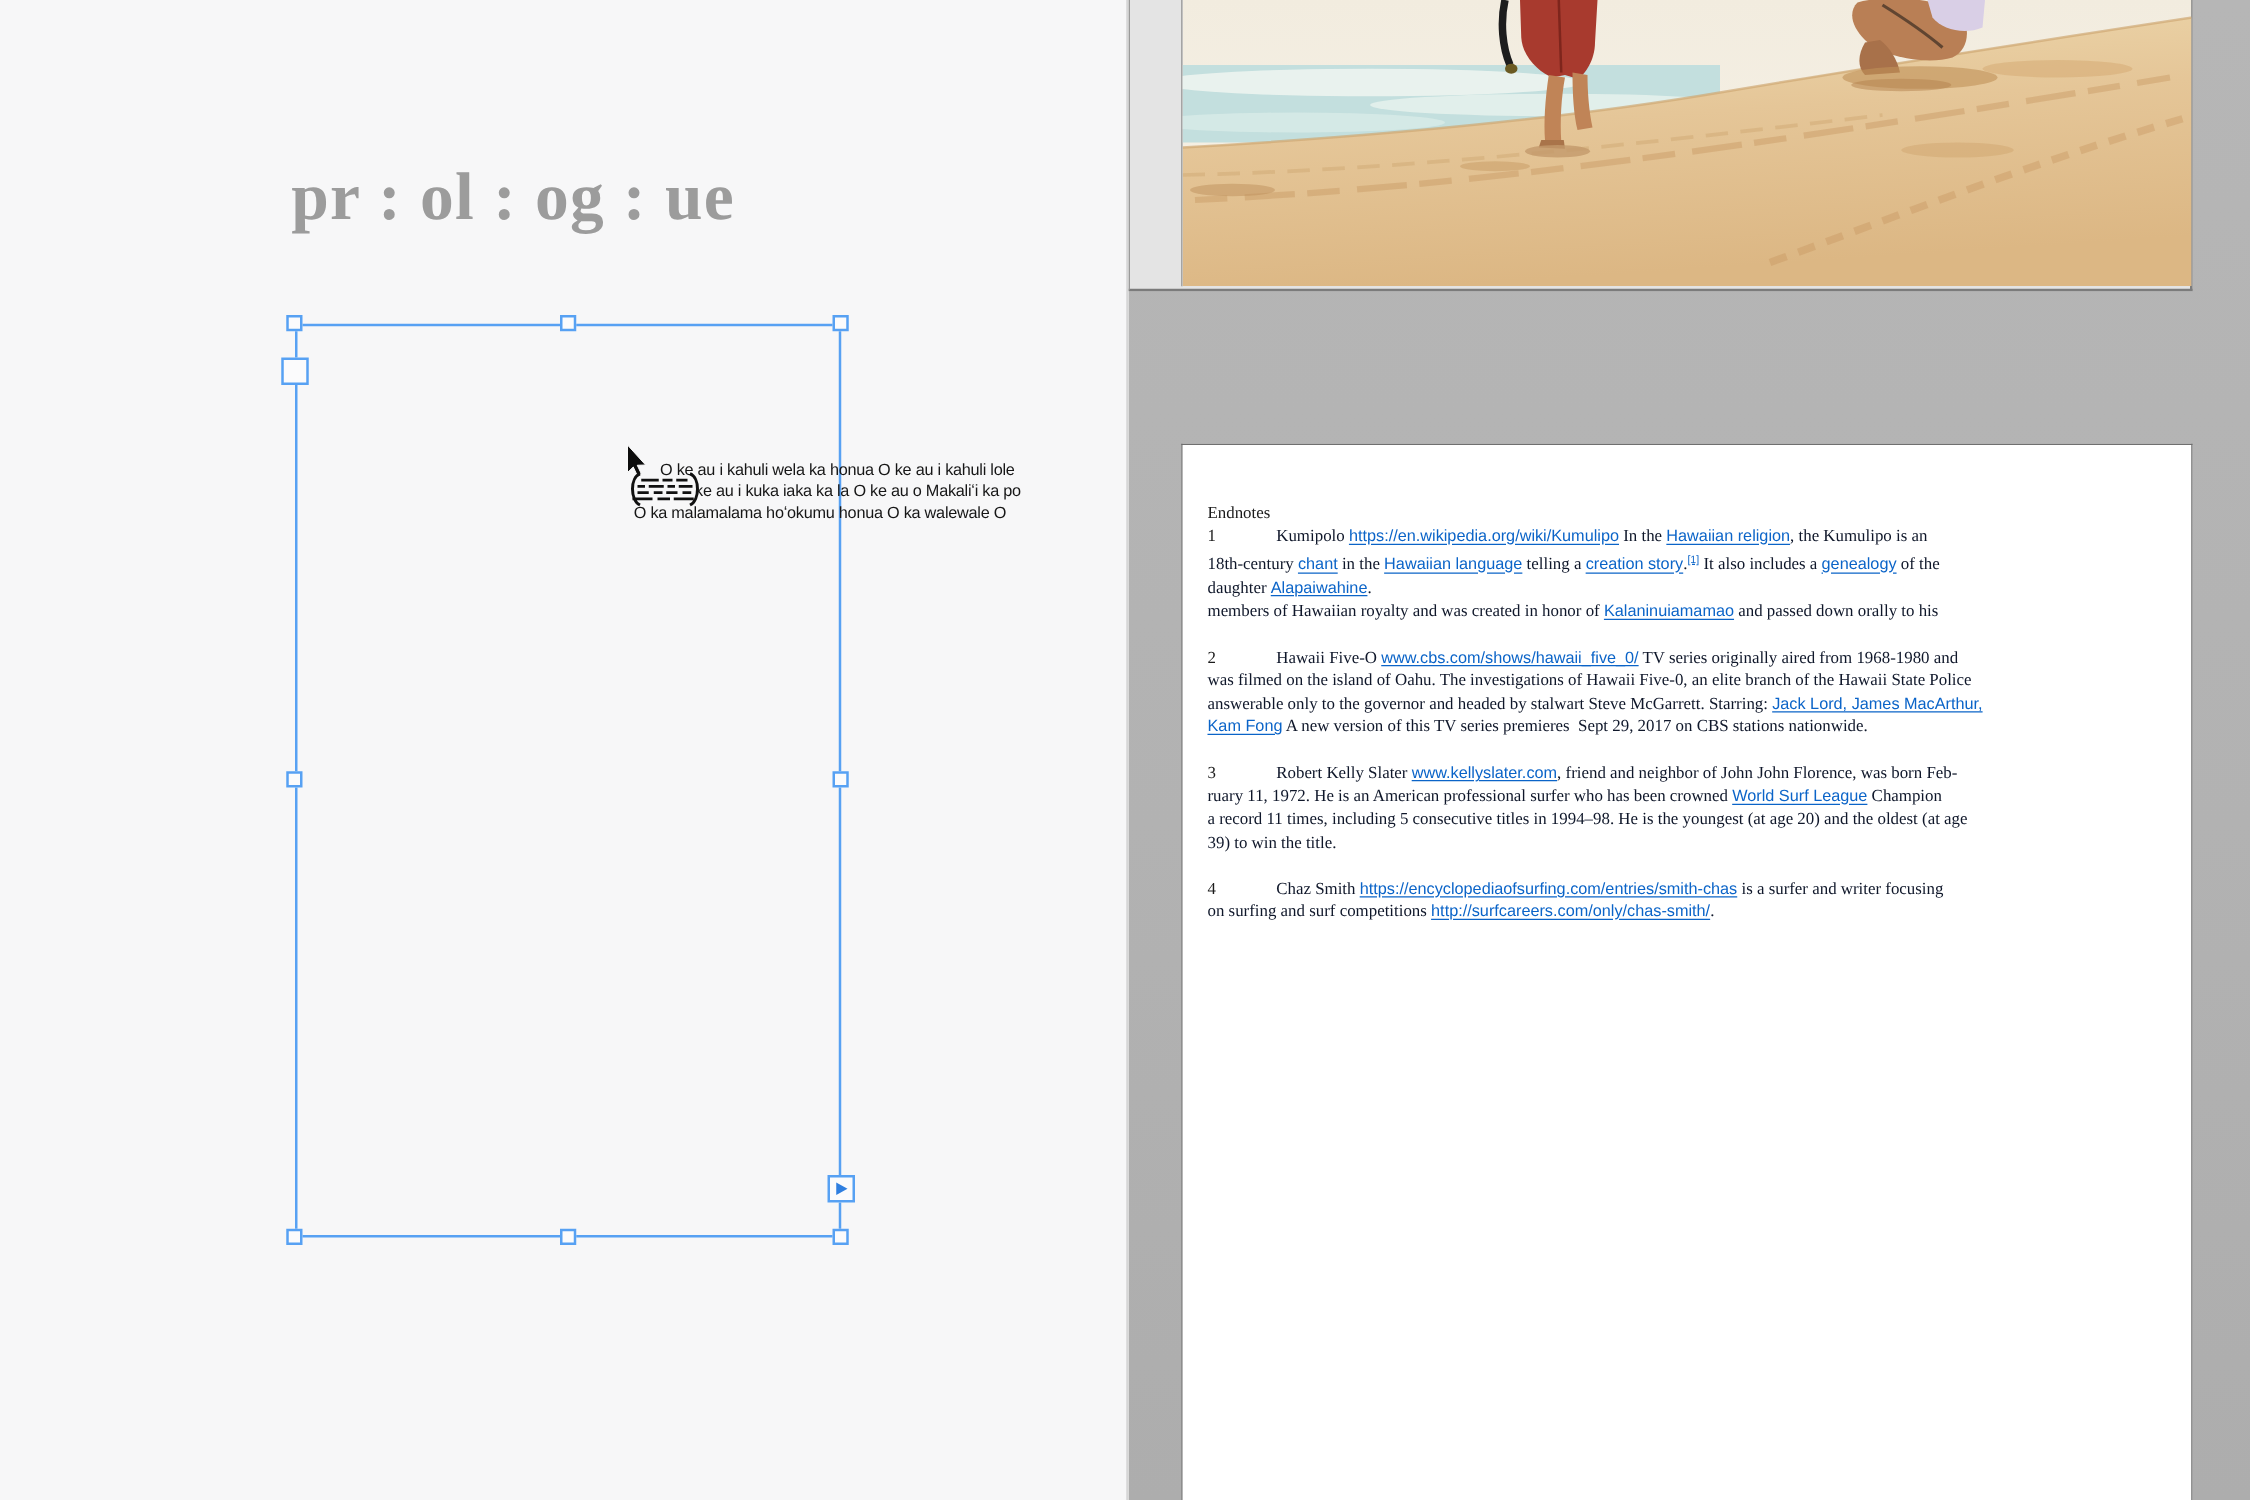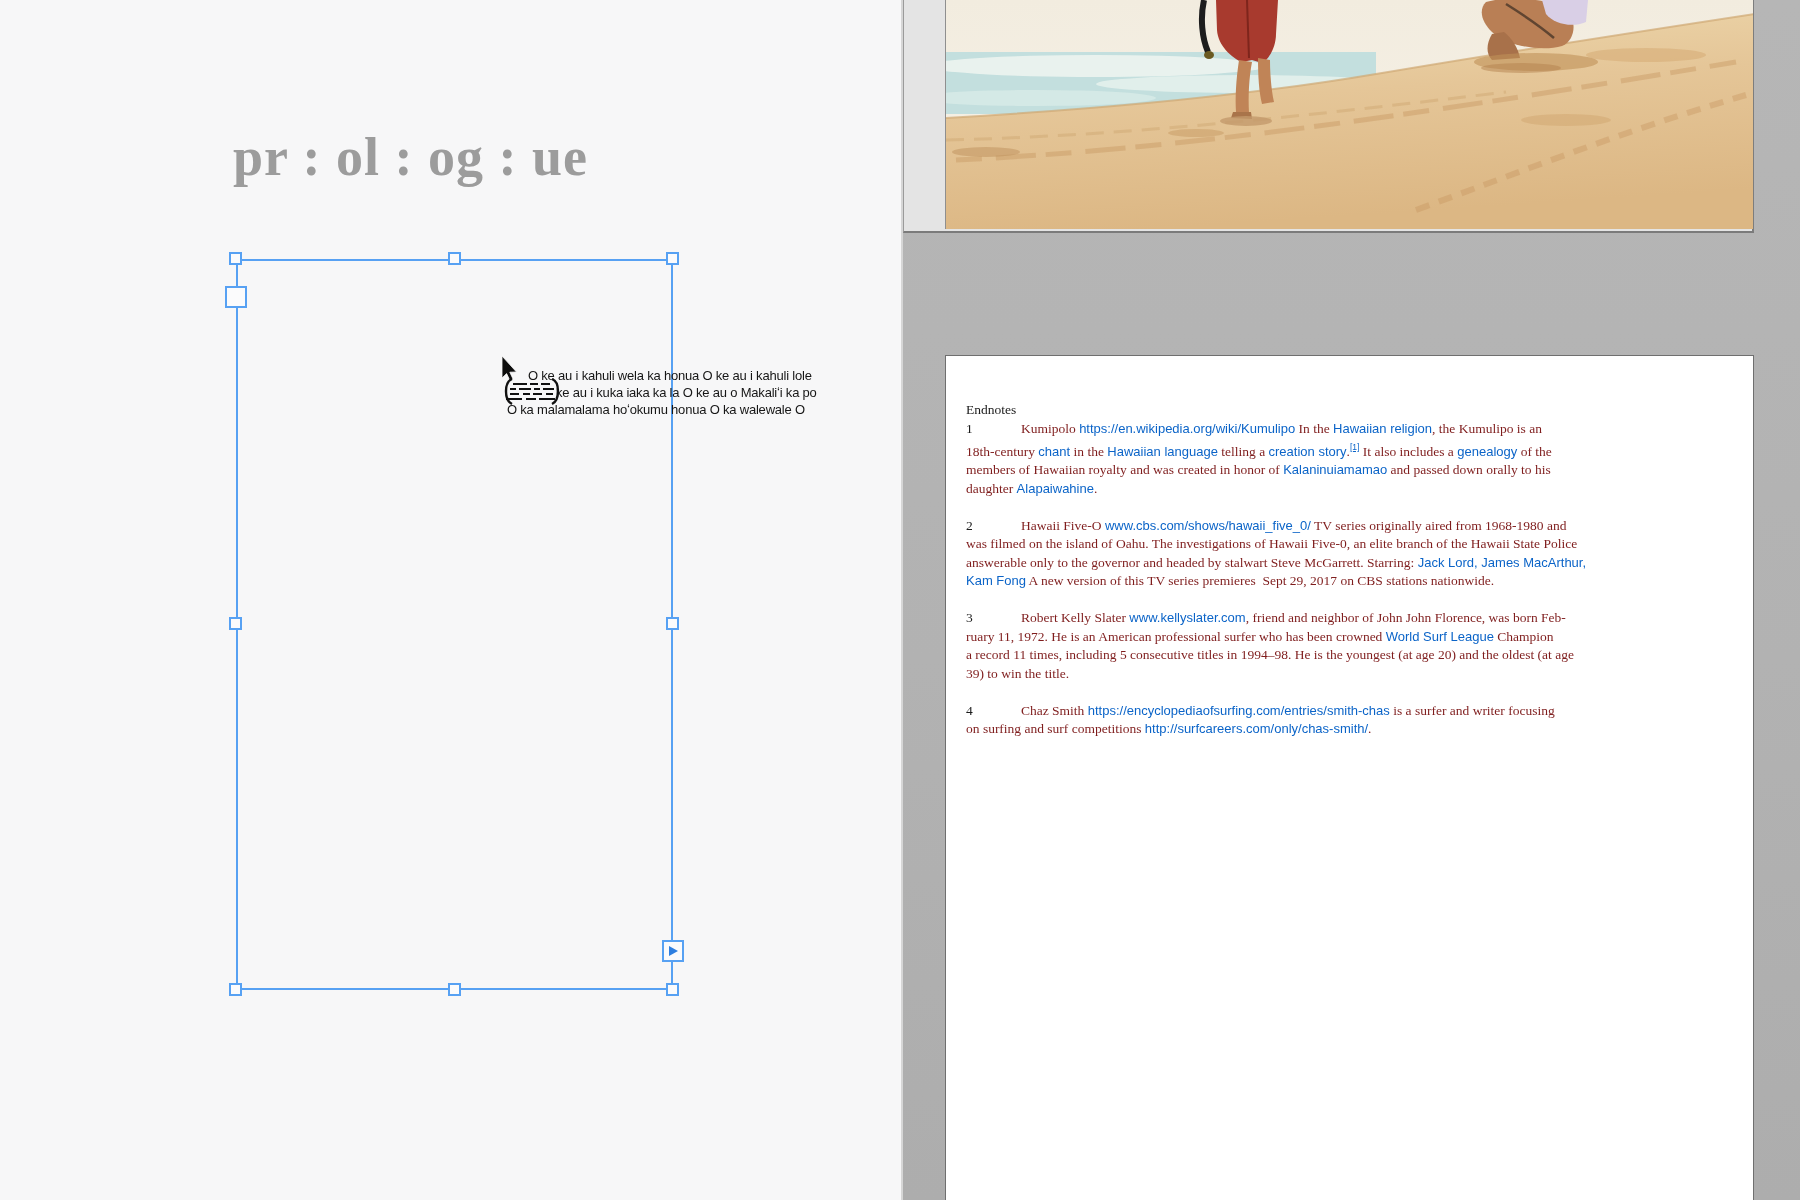--- a/index.html
+++ b/index.html
@@ -42,24 +42,24 @@
               border-left:1px solid #8f8f8f;box-sizing:border-box;overflow:hidden;}
 
   
   .endnotes-page{position:absolute;left:945px;top:355px;width:809px;height:845px;
                  background:#ffffff;border:1px solid #6f6f6f;border-bottom:none;
                  box-sizing:border-box;overflow:hidden;padding-left:17px;}
   .endnotes-content{position:absolute;left:20px;top:45px;width:778px;}
   .en-heading{font:13.5px/18.5px "Liberation Serif",serif;color:#1b1b1b;}
   .note{margin:0 0 18.5px 0;}
   .nline{white-space:pre;font:13.5px/18.5px "Liberation Serif",serif;color:#1b1b1b;}
-  .seg-text{font:13.5px/18.5px "Liberation Serif",serif;color:#7f1d1d;}
+  .seg-text{font:13.5px/18.5px "Liberation Serif",serif;color:#0f172a;}
   .seg-num{display:inline-block;width:55px;font:13.5px/18.5px "Liberation Serif",serif;color:#1b1b1b;}
   .seg-link{font-family:"Liberation Sans",sans-serif;font-size:13px;
-            color:#0b64c8;text-underline-offset:2px;text-align:center;}
+            color:#0b64c8;text-decoration:underline;text-underline-offset:2px;text-align:center;}
   .seg-sup{font-family:"Liberation Sans",sans-serif;font-size:8.5px;color:#0b64c8;
            vertical-align:super;text-decoration:underline;}
 </style>
 </head>
 <body>
 
 <div class="stage">
 
   <div class="pasteboard"></div>
 
@@ -153,22 +153,22 @@
     </div>
   </div>
 
   <div class="endnotes-page">
     <div class="endnotes-content">
       <div class="en-heading">Endnotes</div>
       <div>
           <div class="note">
             <div class="nline"><span class="seg-num">1</span><span class="seg-text">Kumipolo </span><span class="seg-link">https://en.wikipedia.org/wiki/Kumulipo</span><span class="seg-text"> In the </span><span class="seg-link">Hawaiian religion</span><span class="seg-text">, the Kumulipo is an</span></div>
             <div class="nline"><span class="seg-text">18th-century </span><span class="seg-link">chant</span><span class="seg-text"> in the </span><span class="seg-link">Hawaiian language</span><span class="seg-text"> telling a </span><span class="seg-link">creation story</span><span class="seg-text">.</span><span class="seg-sup">[1]</span><span class="seg-text"> It also includes a </span><span class="seg-link">genealogy</span><span class="seg-text"> of the</span></div>
+            <div class="nline"><span class="seg-text">daughter </span><span class="seg-link">Alapaiwahine</span><span class="seg-text">.</span></div>
             <div class="nline"><span class="seg-text">members of Hawaiian royalty and was created in honor of </span><span class="seg-link">Kalaninuiamamao</span><span class="seg-text"> and passed down orally to his</span></div>
-            <div class="nline"><span class="seg-text">daughter </span><span class="seg-link">Alapaiwahine</span><span class="seg-text">.</span></div>
           </div>
           <div class="note">
             <div class="nline"><span class="seg-num">2</span><span class="seg-text">Hawaii Five-O </span><span class="seg-link">www.cbs.com/shows/hawaii_five_0/</span><span class="seg-text"> TV series originally aired from 1968-1980 and</span></div>
             <div class="nline"><span class="seg-text">was filmed on the island of Oahu. The investigations of Hawaii Five-0, an elite branch of the Hawaii State Police</span></div>
             <div class="nline"><span class="seg-text">answerable only to the governor and headed by stalwart Steve McGarrett. Starring: </span><span class="seg-link">Jack Lord, James MacArthur,</span></div>
             <div class="nline"><span class="seg-link">Kam Fong</span><span class="seg-text"> A new version of this TV series premieres  Sept 29, 2017 on CBS stations nationwide.</span></div>
           </div>
           <div class="note">
             <div class="nline"><span class="seg-num">3</span><span class="seg-text">Robert Kelly Slater </span><span class="seg-link">www.kellyslater.com</span><span class="seg-text">, friend and neighbor of John John Florence, was born Feb-</span></div>
             <div class="nline"><span class="seg-text">ruary 11, 1972. He is an American professional surfer who has been crowned </span><span class="seg-link">World Surf League</span><span class="seg-text"> Champion</span></div>

